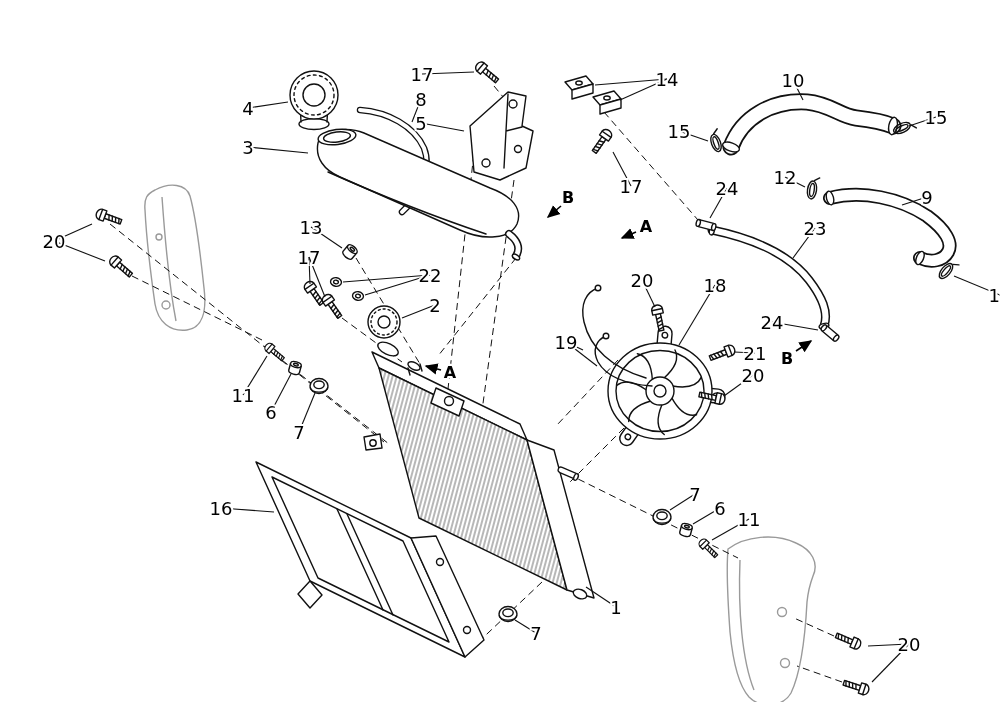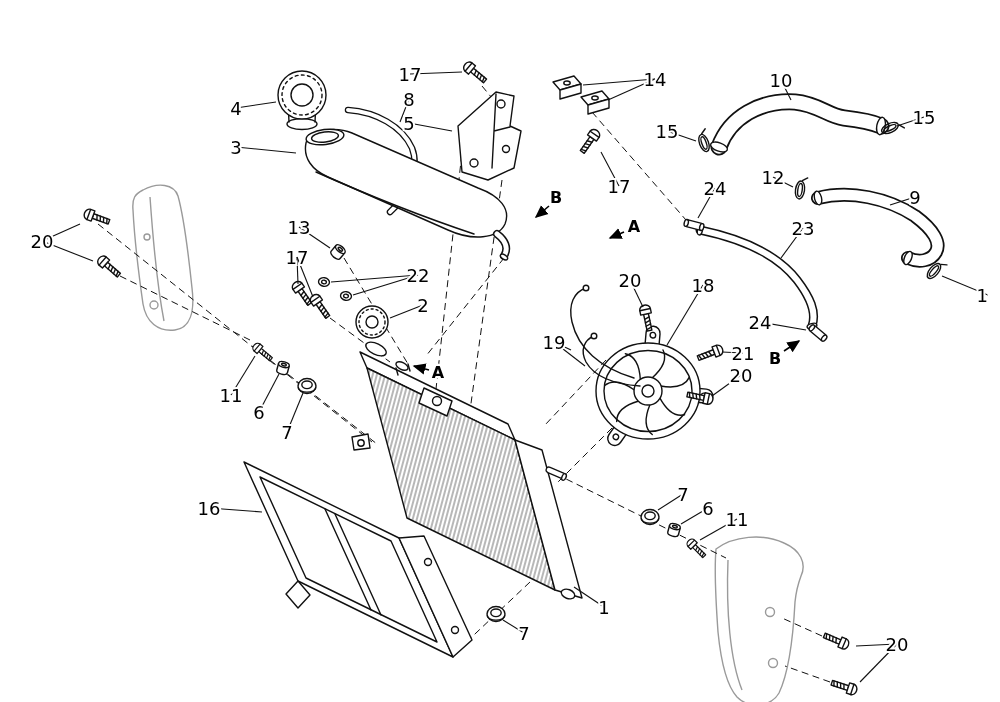--- a/index.html
+++ b/index.html
@@ -1,21 +1,21 @@
 <!DOCTYPE html>
 <html style="--line: #111111; --ghost: #9a9a9a; --label: #000000;"><head>
 <meta charset="utf-8">
 <style>
   :root{
     --line:#111111;
     --ghost:#9a9a9a;
     --label:#000000;
   }
   html,body{margin:0;padding:0;background:#ffffff;}
-  .canvas{position:relative;width:988px;height:702px;background:#ffffff;overflow:hidden;}
+  .canvas{position:relative;width:988px;height:702px;background:#ffffff;overflow:hidden;padding-left:12px;}
   svg{display:block;}
   .s{stroke:var(--line);fill:none;stroke-width:1.4;stroke-linecap:round;stroke-linejoin:round;}
   .sf{stroke:var(--line);fill:#ffffff;stroke-width:1.4;stroke-linejoin:round;}
   .ghost path,.ghost circle{stroke:var(--ghost);fill:#ffffff;stroke-width:1.4;}
   .dash{stroke:var(--line);stroke-width:1;fill:none;stroke-dasharray:7 4.5;}
   .tube-o{stroke:var(--line);fill:none;stroke-linecap:round;}
   .tube-i{stroke:#ffffff;fill:none;stroke-linecap:round;}
   .leader{stroke:var(--line);stroke-width:1.1;}
   .refarrow{stroke:var(--label);stroke-width:1.6;}
   text.lbl{font-family:"DejaVu Sans",sans-serif;font-size:18px;fill:var(--label);

